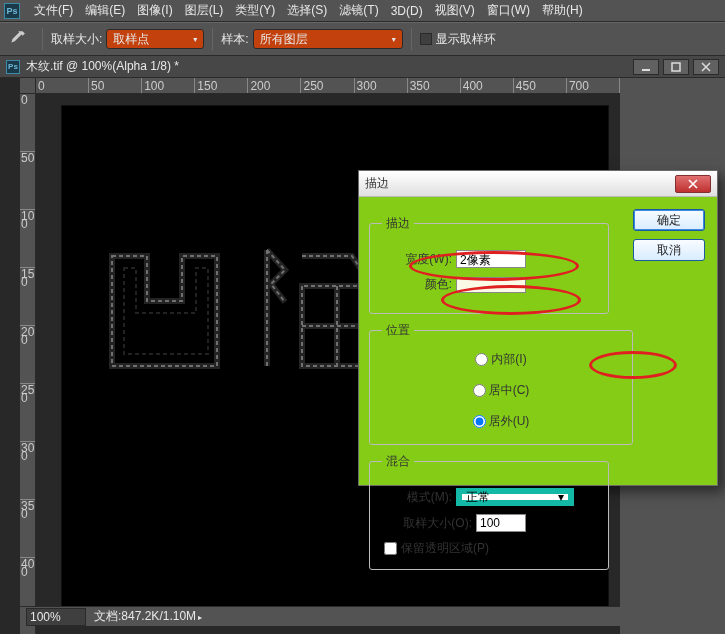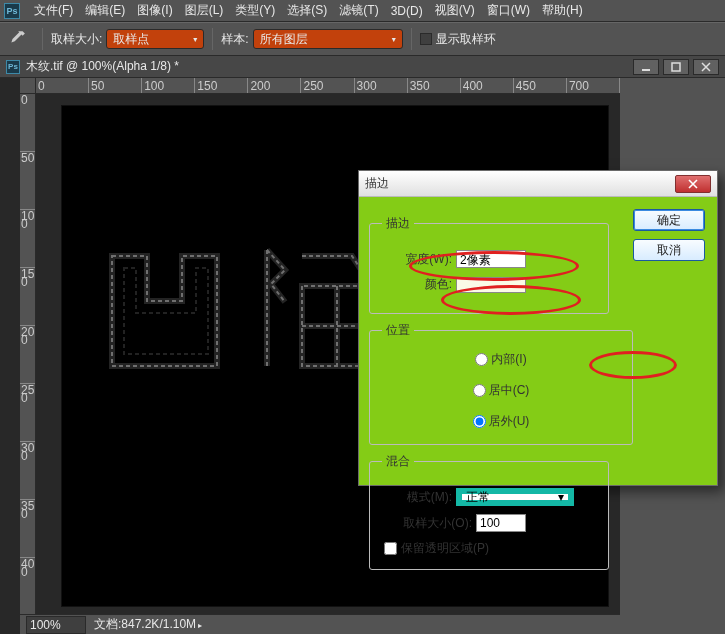--- a/index.html
+++ b/index.html
@@ -44,21 +44,21 @@
 .tools .tool svg{width:14px;height:14px;}
 .tools .tool .corner{position:absolute;right:1px;bottom:1px;width:0;height:0;border-right:3px solid #999;border-top:3px solid transparent;}
 
 
 .canvas { position:absolute; top:16px; left:36px; right:0; bottom:20px; background:#282828; overflow:hidden;}
 .canvas .page { position:absolute; top:12px; left:26px; width:546px; height:500px; background:#000; outline:1px solid #111;}
 .canvas .text-sel { position:absolute; top:130px; left:40px; width:290px; height:140px; }
 .canvas .text-sel svg{width:100%;height:100%;}
 
 
-.status { position:absolute; bottom:0; left:20px; right:0; height:20px; background:#535353; border-top:1px solid #2a2a2a; display:flex; align-items:center; color:#e8e8e8; padding:0 6px;}
+.status { position:absolute; bottom:8px; left:20px; right:0; height:20px; background:#535353; border-top:1px solid #2a2a2a; display:flex; align-items:center; color:#e8e8e8; padding:0 6px;}
 .status .zoom { width:60px; background:#3f3f3f; border:1px solid #2a2a2a; padding:1px 3px;}
 .status .info { margin-left:8px;text-align:right;}
 .status .arr{font-size:8px;margin-left:2px;}
 
 
 .dialog { position:absolute; top:170px; left:358px; width:360px; height:316px; background:#84cc16; border:1px solid #6a6a6a; box-shadow:6px 6px 12px rgba(0,0,0,0.5);}
 .dialog .titlebar { height:26px; background:linear-gradient(#fff,#e0e0e0); display:flex; align-items:center; padding:0 6px; border-bottom:1px solid #bbb;}
 .dialog .titlebar .t { flex:1; color:#333; }
 .dialog .titlebar .close { width:36px; height:18px; background:linear-gradient(#e07070,#c03030); border:1px solid #803030; border-radius:2px; display:flex; align-items:center; justify-content:center; color:#fff;}
 .dialog .body { position:relative; padding:10px; }

